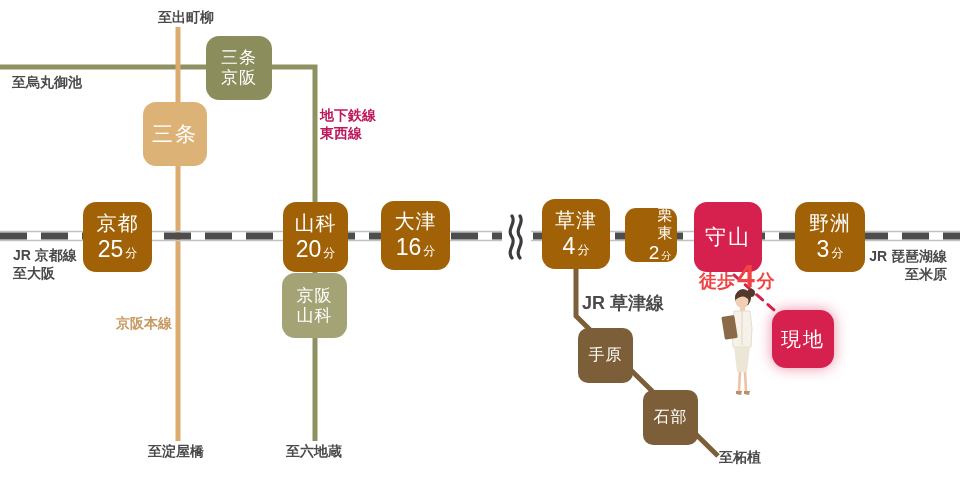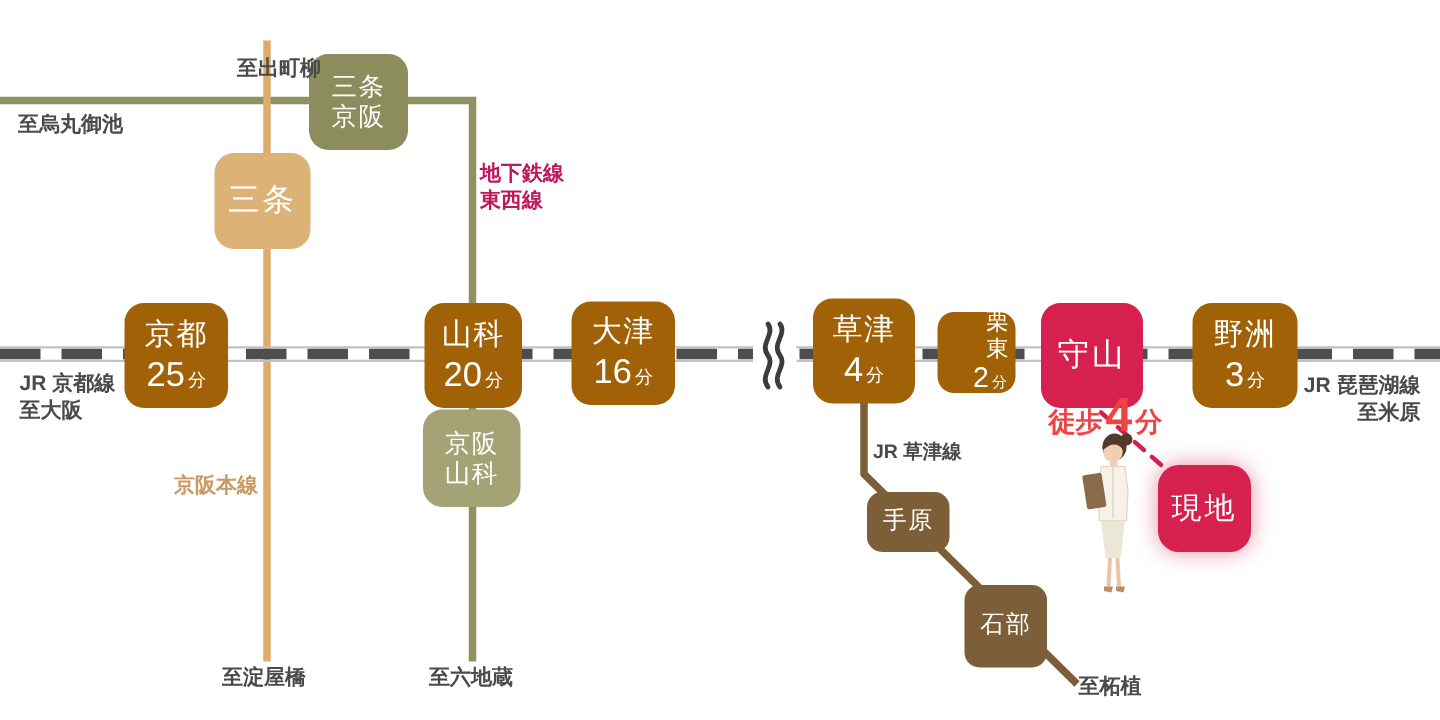--- a/index.html
+++ b/index.html
@@ -112,60 +112,60 @@
 
   <div class="box tan-bg" style="left:143px;top:102px;width:64px;height:64px;">
     <div class="single">三条</div>
   </div>
 
   <div class="box olive-light" style="left:282px;top:273px;width:65px;height:65px;">
     <div class="two-line">京阪</div>
     <div class="two-line">山科</div>
   </div>
 
-  <div class="box brown" style="left:578px;top:328px;width:55px;height:40px;">
+  <div class="box brown" style="left:578px;top:328px;width:55px;height:55px;">
     <div class="st-name">手原</div>
   </div>
 
   <div class="box brown" style="left:643px;top:390px;width:55px;height:55px;">
     <div class="st-name">石部</div>
   </div>
 
   <div id="site-box" class="box crimson" style="left:772px;top:310px;width:62px;height:58px;">
     <div>現地</div>
   </div>
 
   <div id="walk-label">
     <span class="w-sm">徒歩</span>
     <span class="w-num">4</span>
     <span class="w-sm">分</span>
   </div>
 
-  <div class="lbl" style="left:150px;top:8px;width:72px;text-align:center;margin-top:28px;">至出町柳</div>
+  <div class="lbl" style="left:150px;top:8px;width:72px;text-align:center;">至出町柳</div>
 
   <div class="lbl" style="left:12px;top:73px;">至烏丸御池</div>
 
   <div class="lbl olive" style="left:320px;top:106px;">
     <div>地下鉄線</div>
     <div>東西線</div>
   </div>
 
   <div class="lbl" style="left:13px;top:246px;">
     <div>JR 京都線</div>
     <div>至大阪</div>
   </div>
 
   <div class="lbl right" style="right:13px;top:247px;">
     <div>JR 琵琶湖線</div>
     <div>至米原</div>
   </div>
 
   <div class="lbl tan" style="left:116px;top:314px;">京阪本線</div>
 
-  <div class="lbl" style="left:582px;top:292px;font-size:13px;">JR 草津線</div>
+  <div class="lbl" style="left:582px;top:292px;font-size:18px;">JR 草津線</div>
 
   <div class="lbl" style="left:148px;top:442px;">至淀屋橋</div>
 
   <div class="lbl" style="left:286px;top:442px;">至六地蔵</div>
 
   <div class="lbl" style="left:719px;top:448px;">至柘植</div>
 
   <svg id="person" width="48" height="114" viewBox="0 0 48 114">
     <ellipse cx="27" cy="12" rx="8" ry="9" fill="#53392b"></ellipse>
     <circle cx="35" cy="7" r="4" fill="#53392b"></circle>

